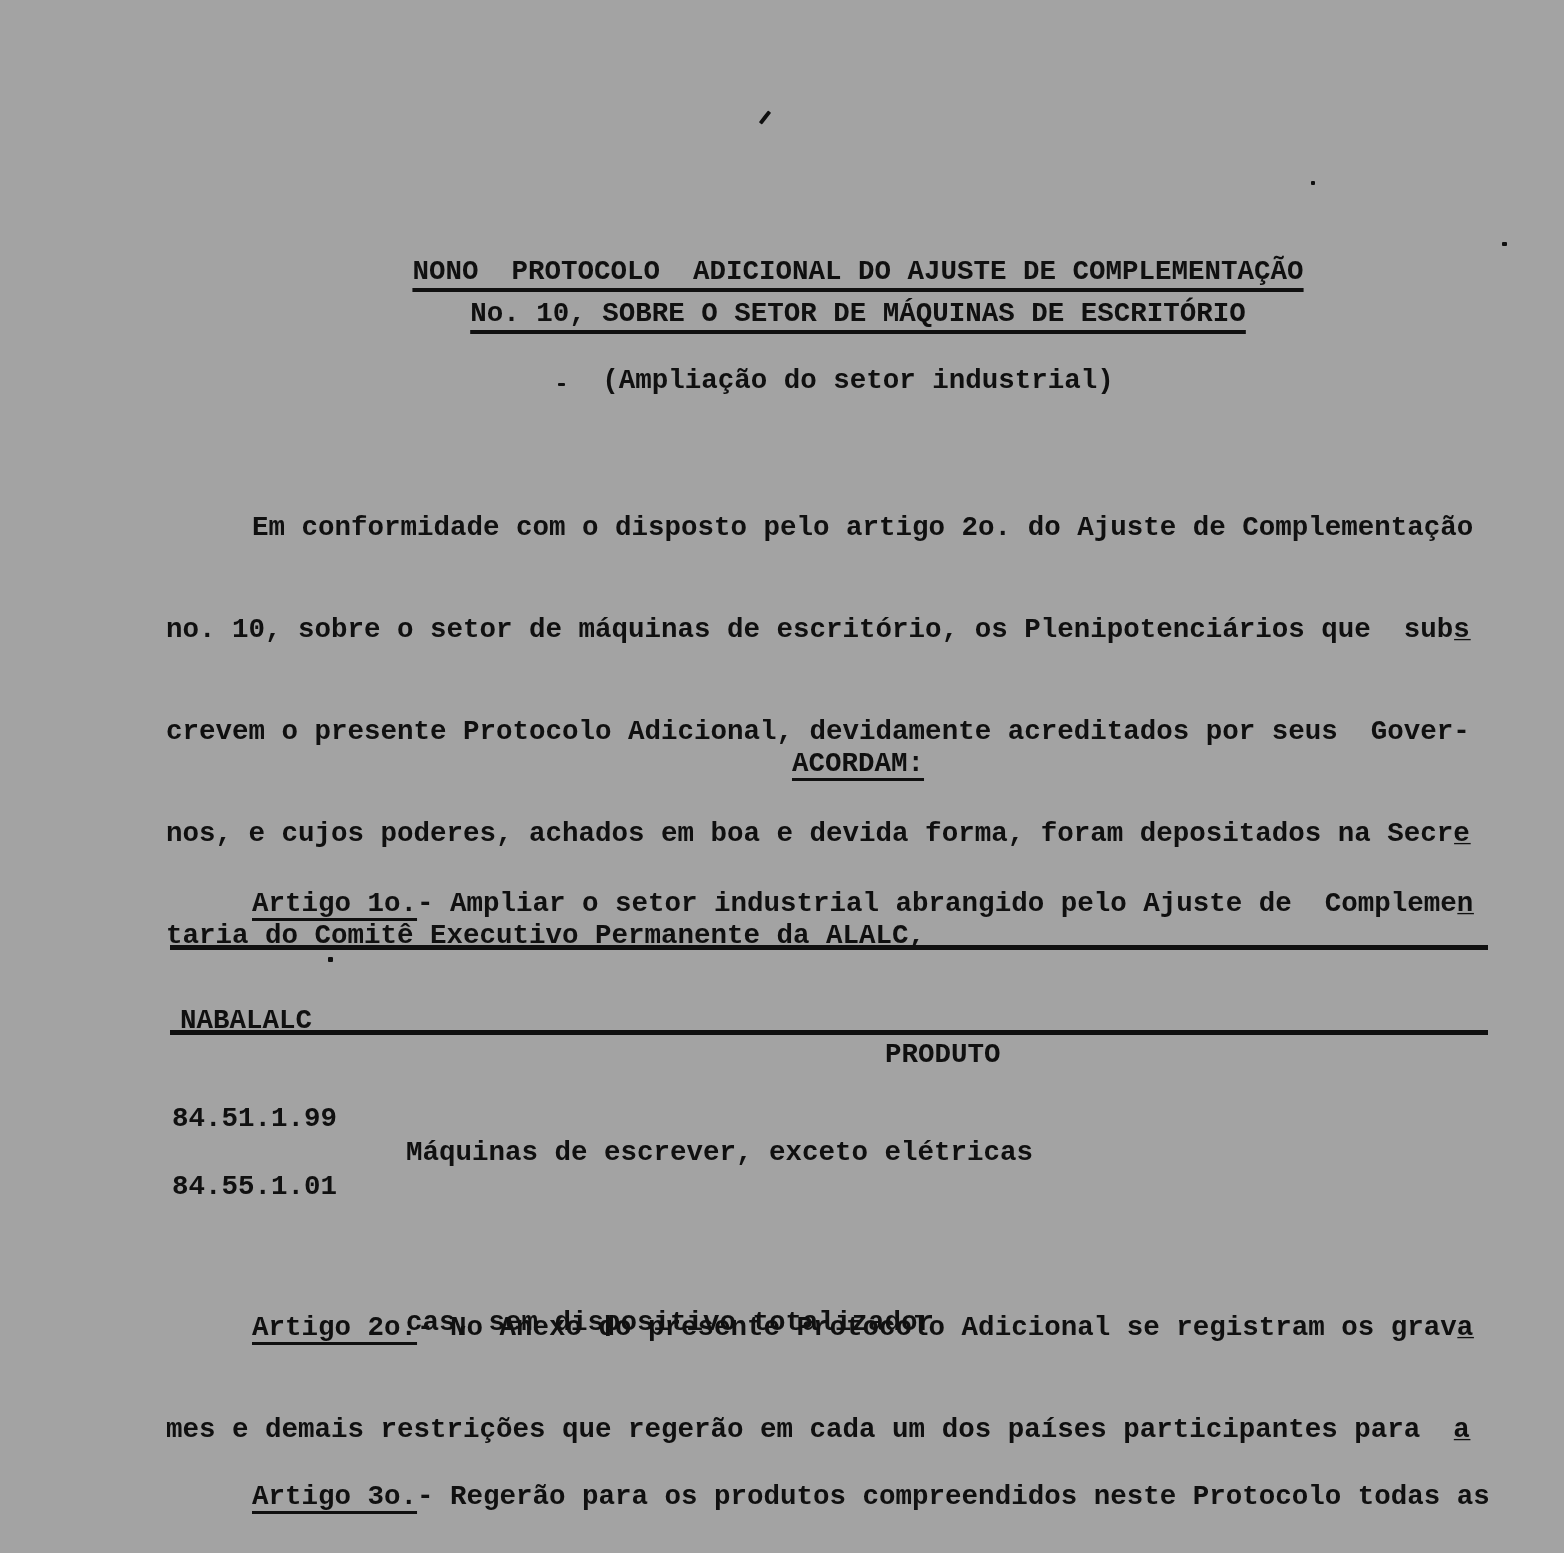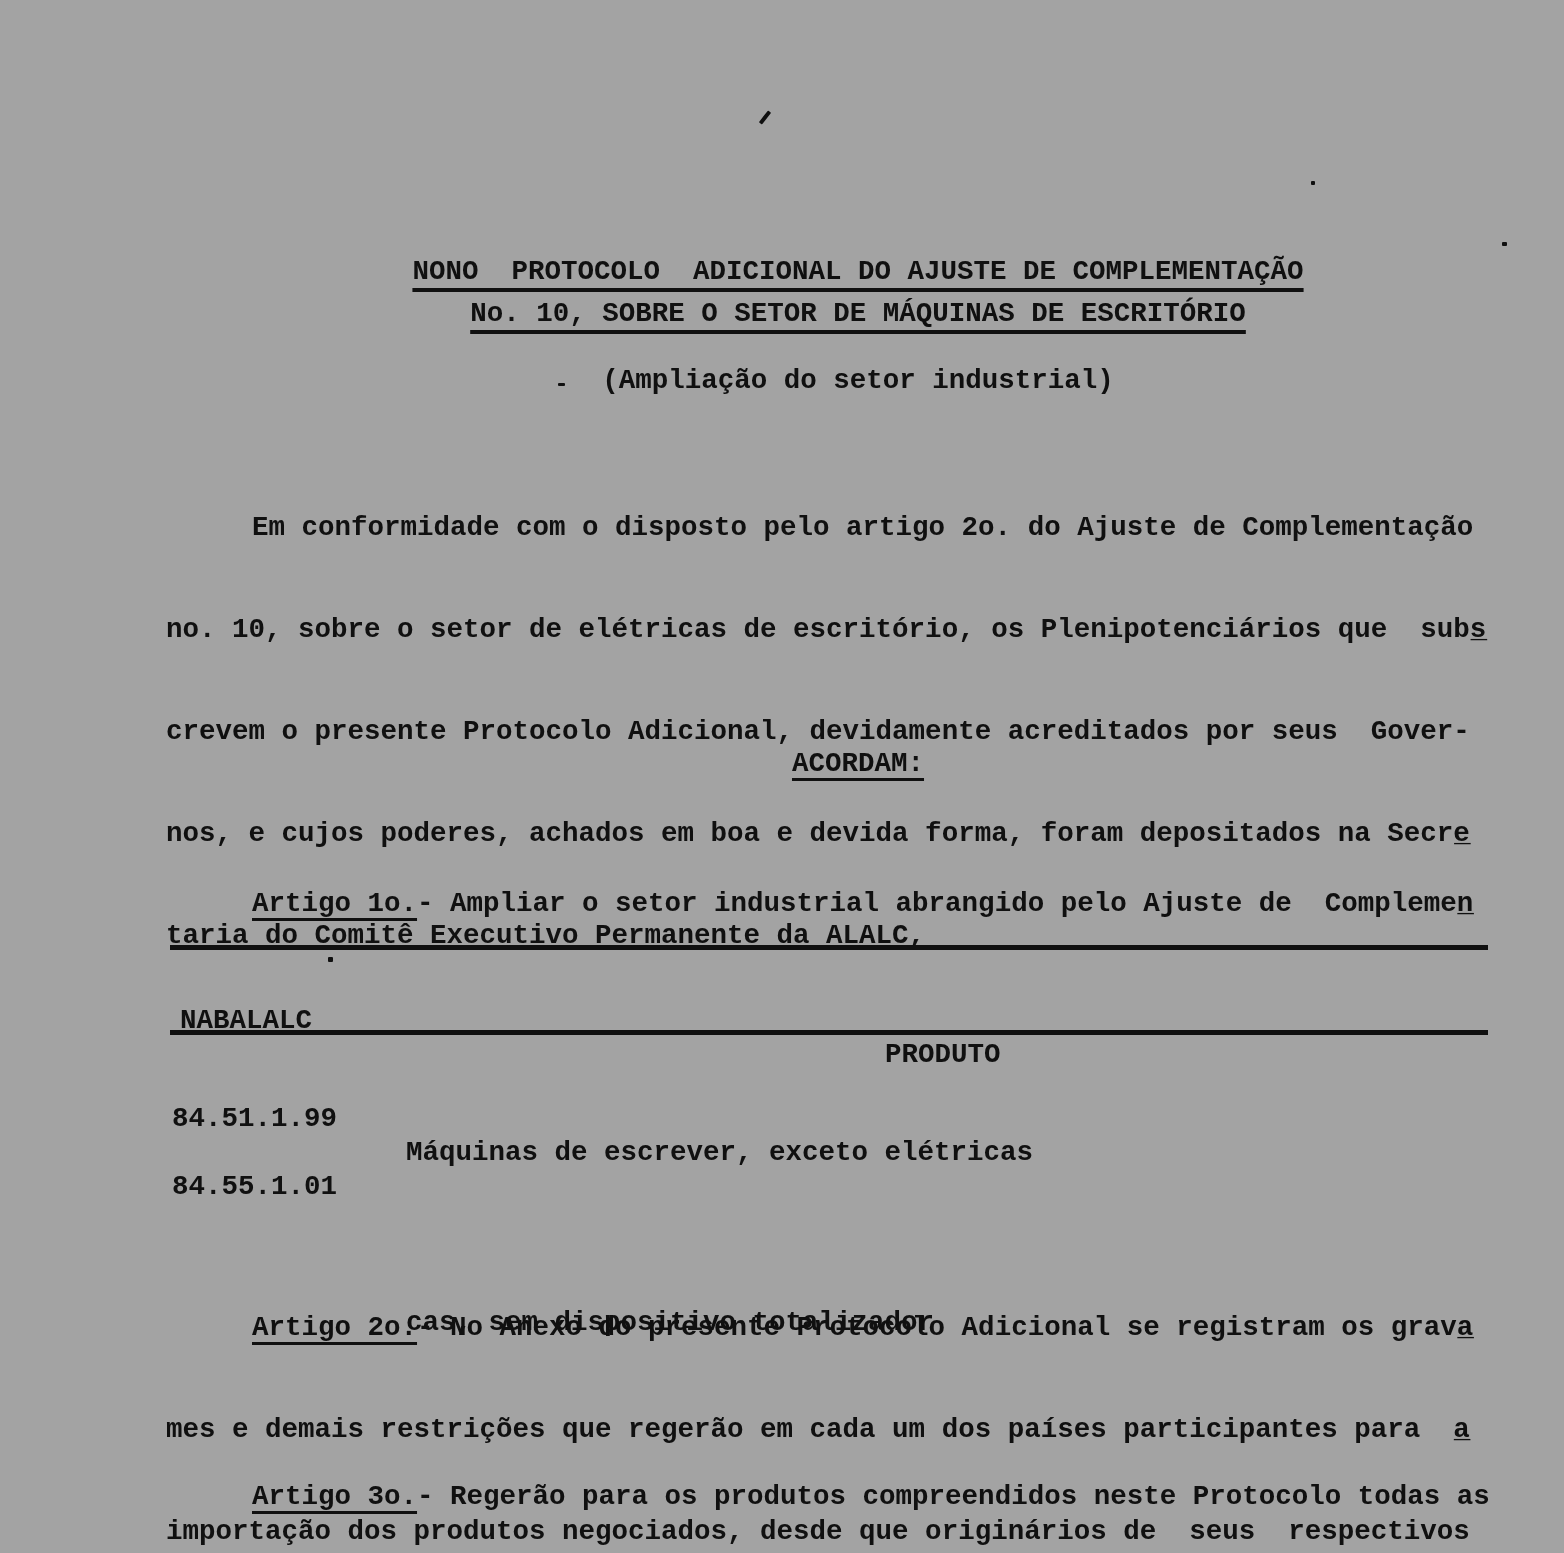--- a/index.html
+++ b/index.html
@@ -44,21 +44,21 @@
   </div>
   <div class="abs txt center" style="top:263px;">
     <span class="u-title">No. 10, SOBRE O SETOR DE MÁQUINAS DE ESCRITÓRIO</span>
   </div>
   <div class="abs txt center" style="top:330px;">
     <span>(Ampliação do setor industrial)</span>
   </div>
 
   <div class="abs txt block" style="top:443px;">
     <div class="line indent">Em conformidade com o disposto pelo artigo 2o. do Ajuste de Complementação</div>
-    <div class="line">no. 10, sobre o setor de elétricas de escritório, os Plenipotenciários que  subs̲</div>
+    <div class="line">no. 10, sobre o setor de máquinas de escritório, os Plenipotenciários que  subs̲</div>
     <div class="line">crevem o presente Protocolo Adicional, devidamente acreditados por seus  Gover-</div>
     <div class="line">nos, e cujos poderes, achados em boa e devida forma, foram depositados na Secre̲</div>
     <div class="line">taria do Comitê Executivo Permanente da ALALC,</div>
   </div>
 
   <div class="abs txt center" style="top:713px;">
     <span class="u-label">ACORDAM:</span>
   </div>
 
   <div class="abs txt block" style="top:819px;">
@@ -82,21 +82,20 @@
   <div class="abs txt" style="top:1136px;left:0;width:1564px;height:74px;">
     <span class="code-col">84.55.1.01</span>
     <div class="desc-col" style="white-space:pre;">
       <div class="row2-line">cas, sem dispositivo totalizador</div>
     </div>
   </div>
 
   <div class="abs txt block" style="top:1243px;">
     <div class="line indent"><span class="u-label">Artigo 2o.</span><span>- No Anexo do presente Protocolo Adicional se registram os grava̲</span></div>
     <div class="line">mes e demais restrições que regerão em cada um dos países participantes para  a̲</div>
-    <div class="line">importação dos produtos negociados, desde que originários de  seus  respectivos</div>
     
   </div>
 
   <div class="abs txt block" style="top:1412px;">
     <div class="line indent"><span class="u-label">Artigo 3o.</span><span>- Regerão para os produtos compreendidos neste Protocolo todas as</span></div>
     
     
     
   </div>
 

